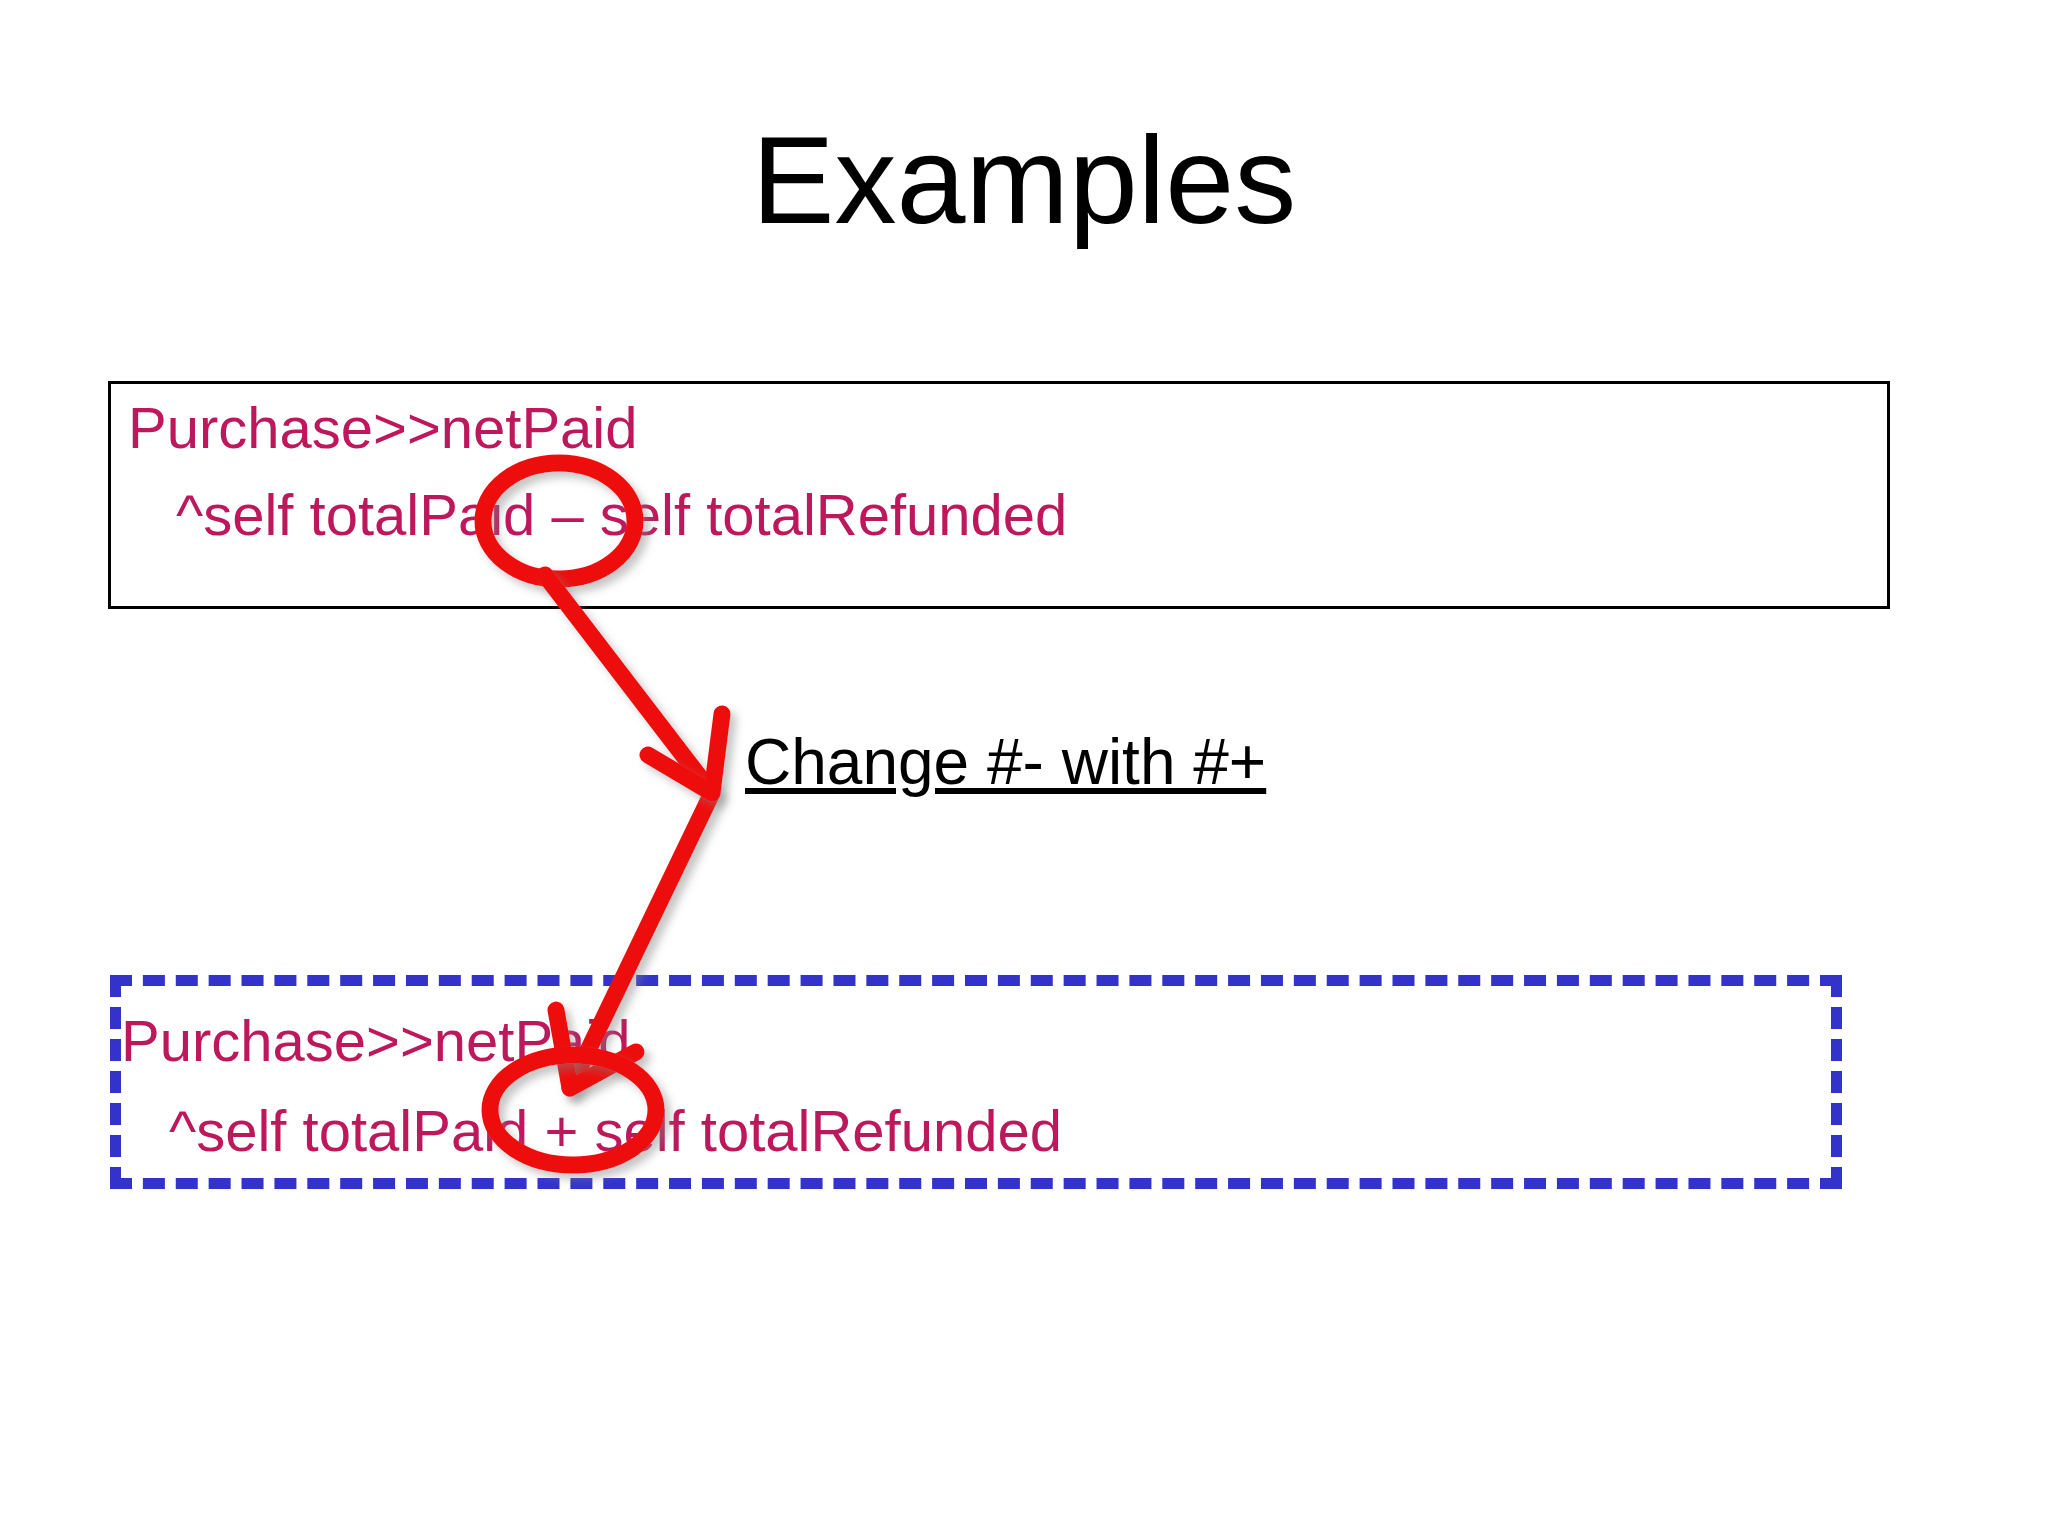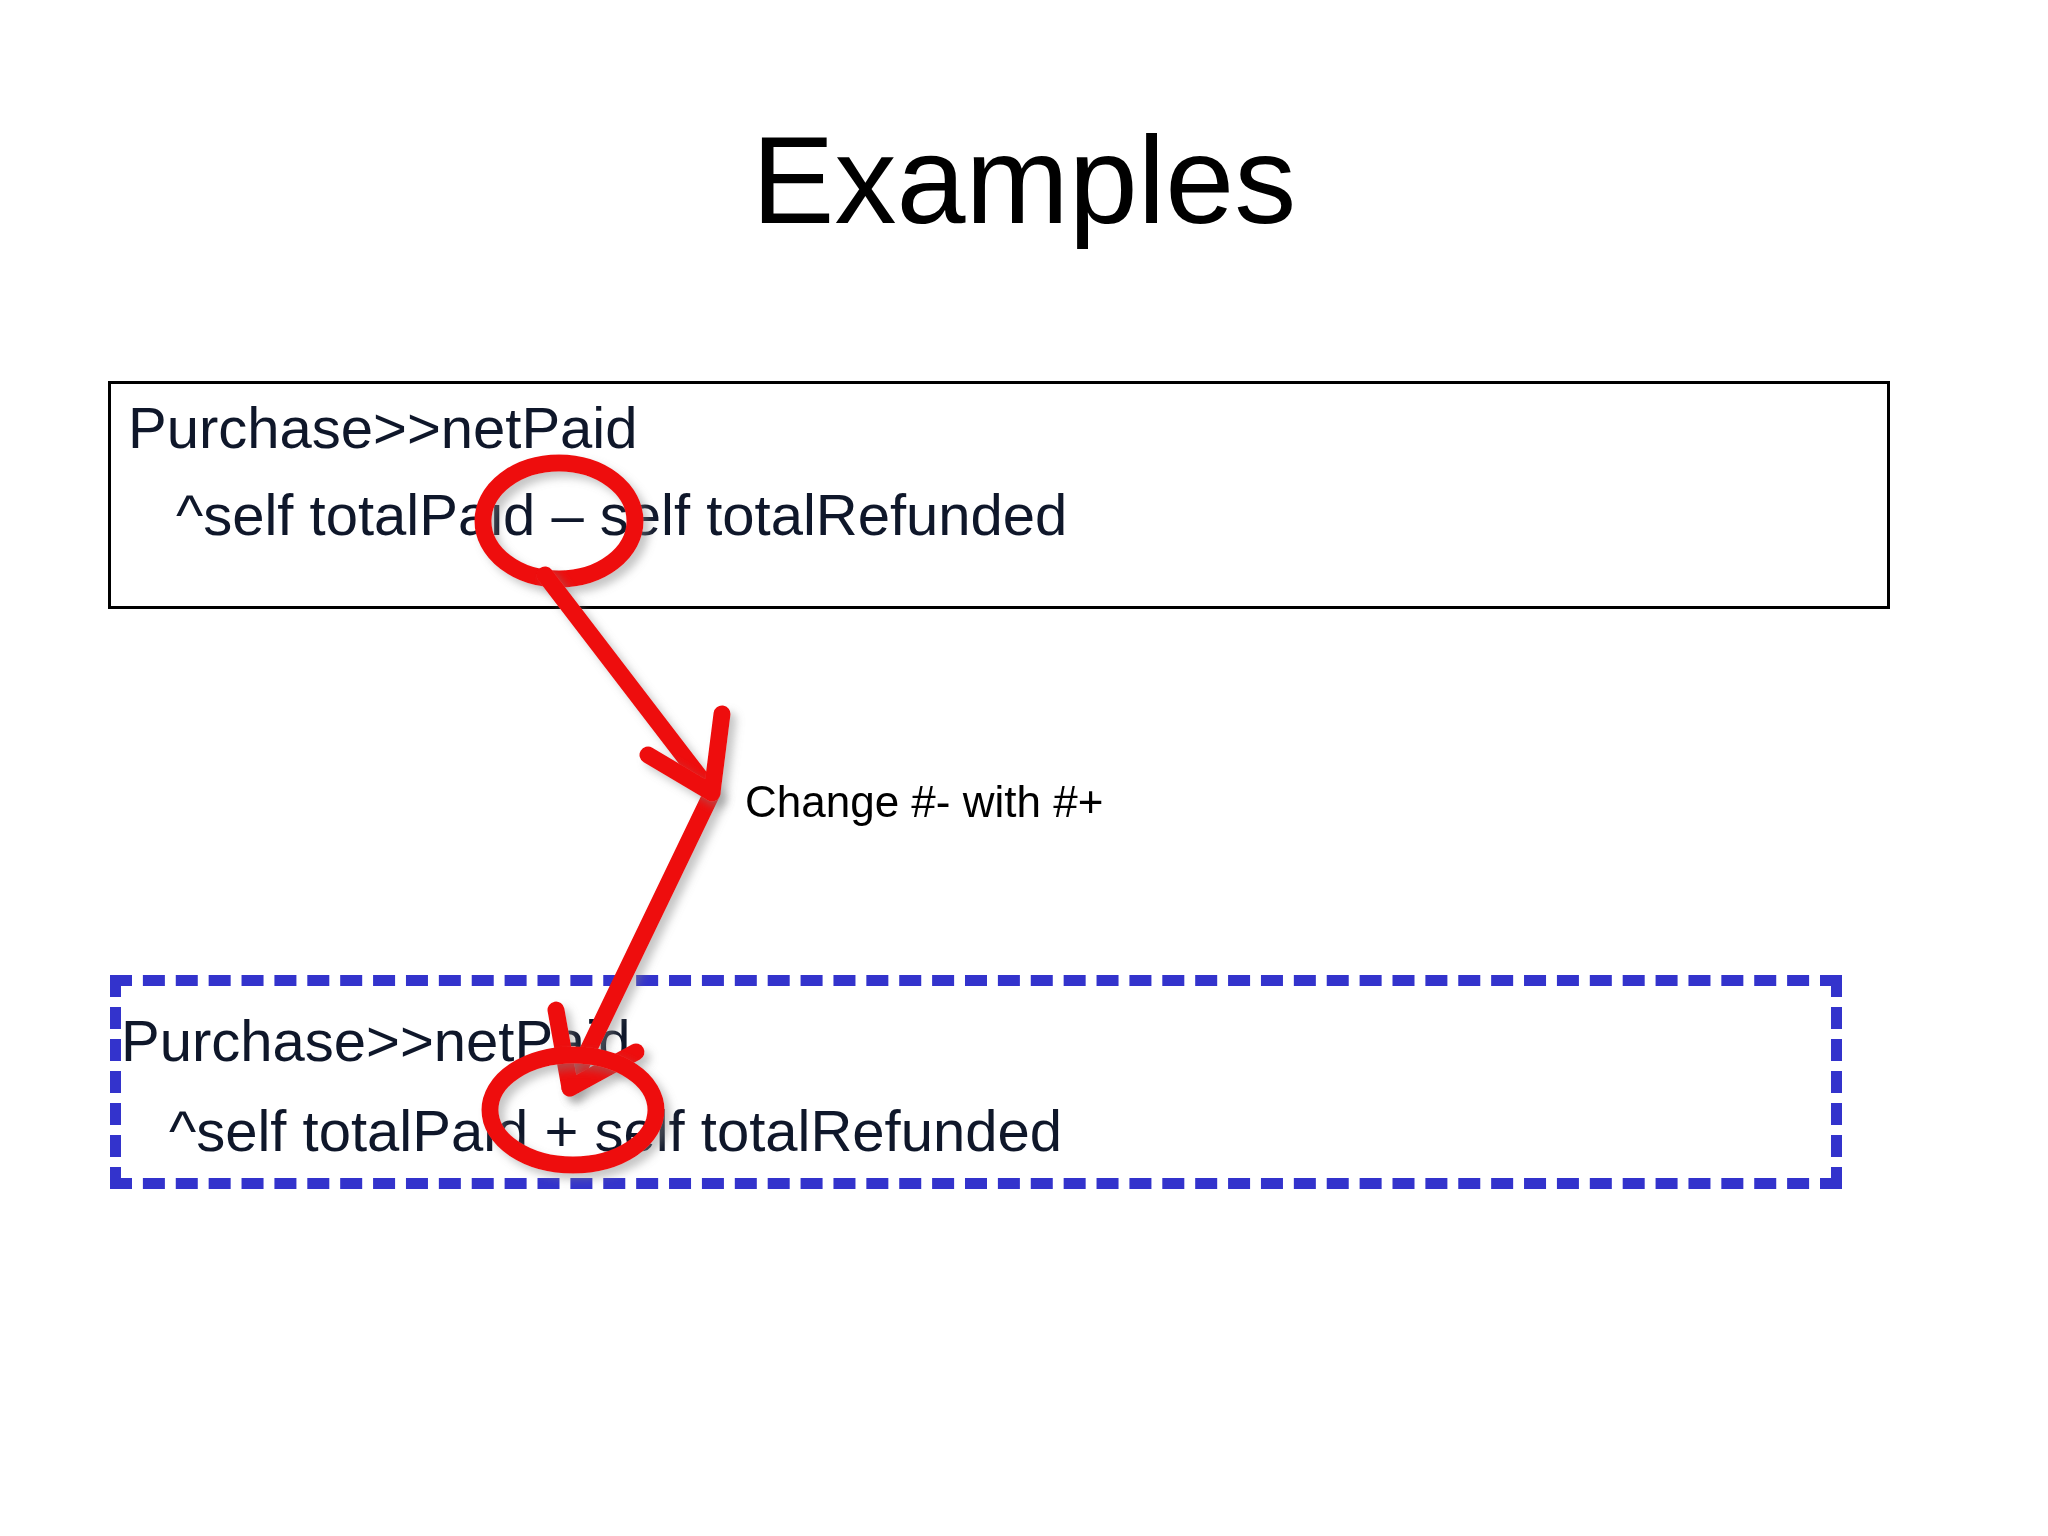--- a/index.html
+++ b/index.html
@@ -49,38 +49,39 @@
     top: 975px;
     width: 1732px;
     height: 214px;
     border: 11px dashed #3333cc;
   }
 
   .code-line {
     position: absolute;
     font-size: 58px;
     line-height: 1.0;
-    color: #0f172a;
+    color: #be185d;
     white-space: pre;
     font-weight: 400;
   }
   #code-box-before .code-line-selector { left: 17px; top: 15px; }
   #code-box-before .code-line-body     { left: 65px; top: 102px; }
   #code-box-after  .code-line-selector { left: 0px;  top: 26px; }
   #code-box-after  .code-line-body     { left: 48px; top: 116px; }
 
   
   #annotation-text {
     position: absolute;
     left: 745px;
-    top: 780px;
-    font-size: 44px;
+    top: 730px;
+    font-size: 64px;
     line-height: 1.0;
     color: #000000;
     white-space: nowrap;
+    text-decoration: underline;
   }
 
   
   #ink-overlay {
     position: absolute;
     left: 0;
     top: 0;
     width: 2048px;
     height: 1536px;
     pointer-events: none;

